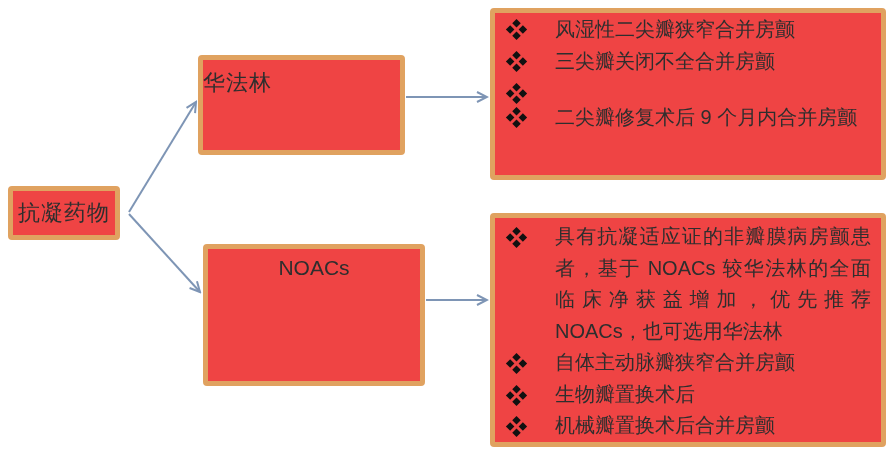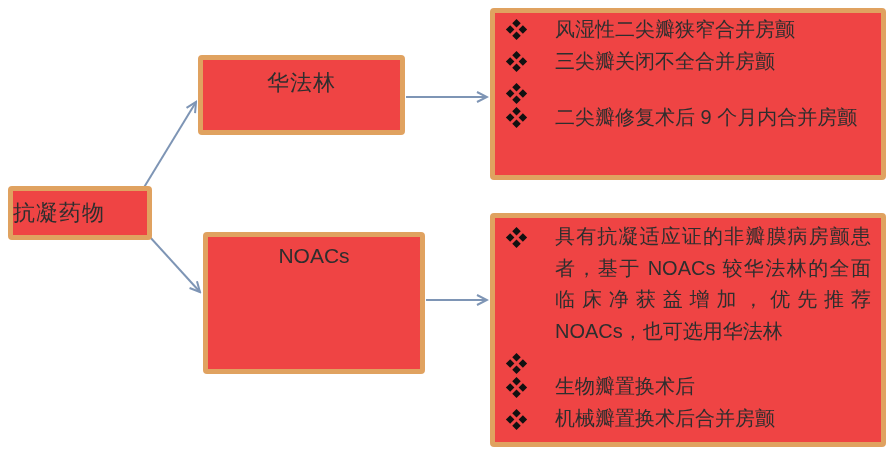--- a/index.html
+++ b/index.html
@@ -23,38 +23,38 @@
   }
   .box {
     position: absolute;
     background: #ef4444;
     border: 5px solid #e0a260;
     border-radius: 4px;
   }
   
   .root-box {
     left: 8px; top: 186px;
-    width: 144px; height: 54px;
-    display: flex; align-items: center; justify-content: flex-start;
+    width: 112px; height: 54px;
+    display: flex; align-items: center; justify-content: center;
     font-size: 22px;
     letter-spacing: 1px;
   }
   
   .warfarin-box {
     left: 198px; top: 55px;
-    width: 207px; height: 80px;
-    text-align: center;
+    width: 207px; height: 100px;
+    text-align: left;
     padding-top: 10px;
     font-size: 22px;
     line-height: 26px;
     letter-spacing: 1px;
   }
   
   .noacs-box {
-    left: 203px; top: 232px;
+    left: 203px; top: 244px;
     width: 222px; height: 142px;
     padding: 2px 8px;
     font-size: 21px;
     line-height: 33px;
   }
   .noacs-title { text-align: center; }
   .noacs-sub { text-align: justify; text-align-last: left; }
   
   .detail-box { padding: 0 10px 0 14px; }
   .warfarin-detail {
@@ -142,20 +142,21 @@
     </div>
   </div>
 
   <div class="box detail-box noacs-detail">
     <div class="item">
       <span class="bullet"></span>
       <span class="item-text">具有抗凝适应证的非瓣膜病房颤患者，基于 NOACs 较华法林的全面临床净获益增加，优先推荐 NOACs，也可选用华法林</span>
     </div>
     <div class="item">
       <span class="bullet"></span>
+      <span class="item-text">自体主动脉瓣狭窄合并房颤</span>
     </div>
     <div class="item">
       <span class="bullet"></span>
       <span class="item-text">生物瓣置换术后</span>
     </div>
     <div class="item">
       <span class="bullet"></span>
       <span class="item-text">机械瓣置换术后合并房颤</span>
     </div>
   </div>

